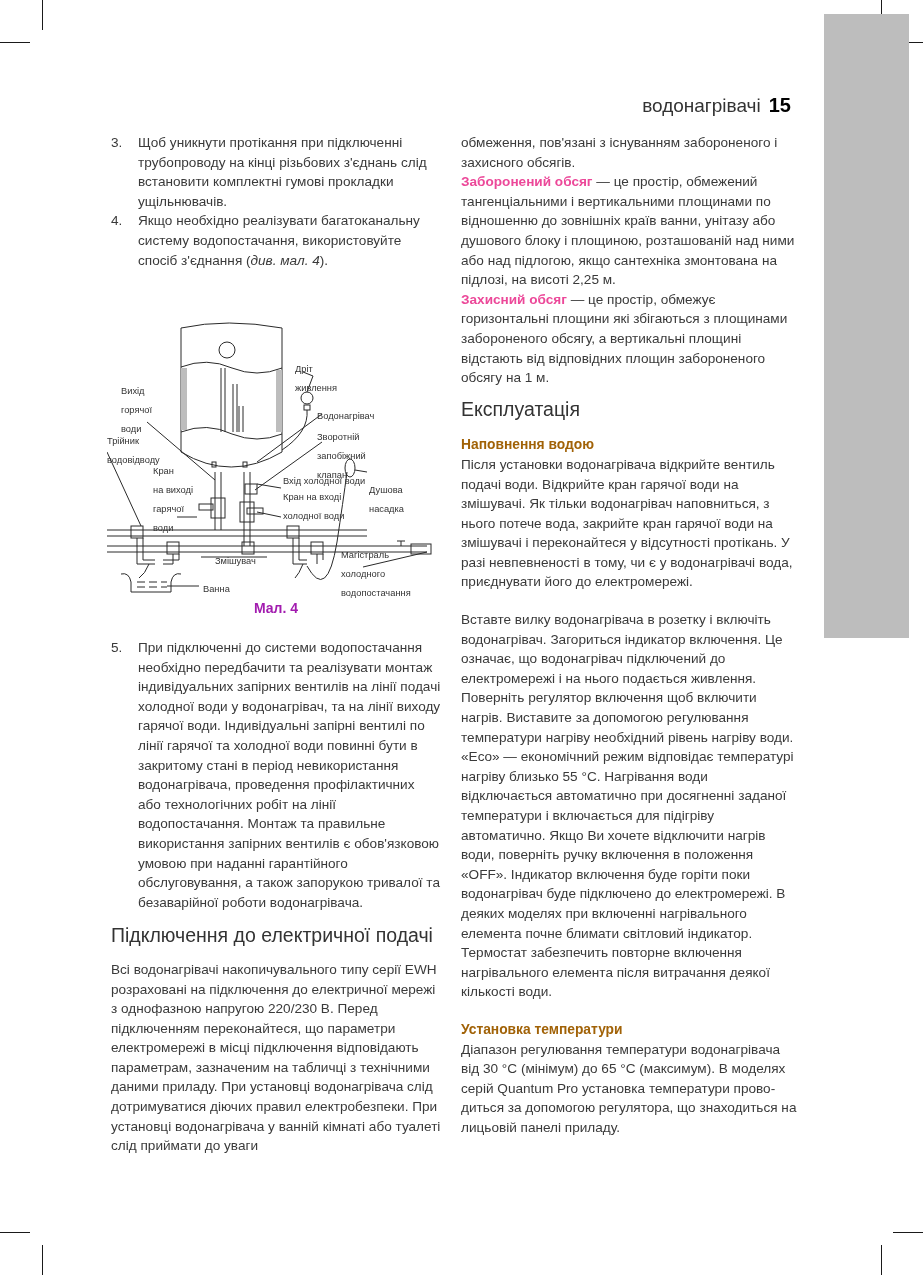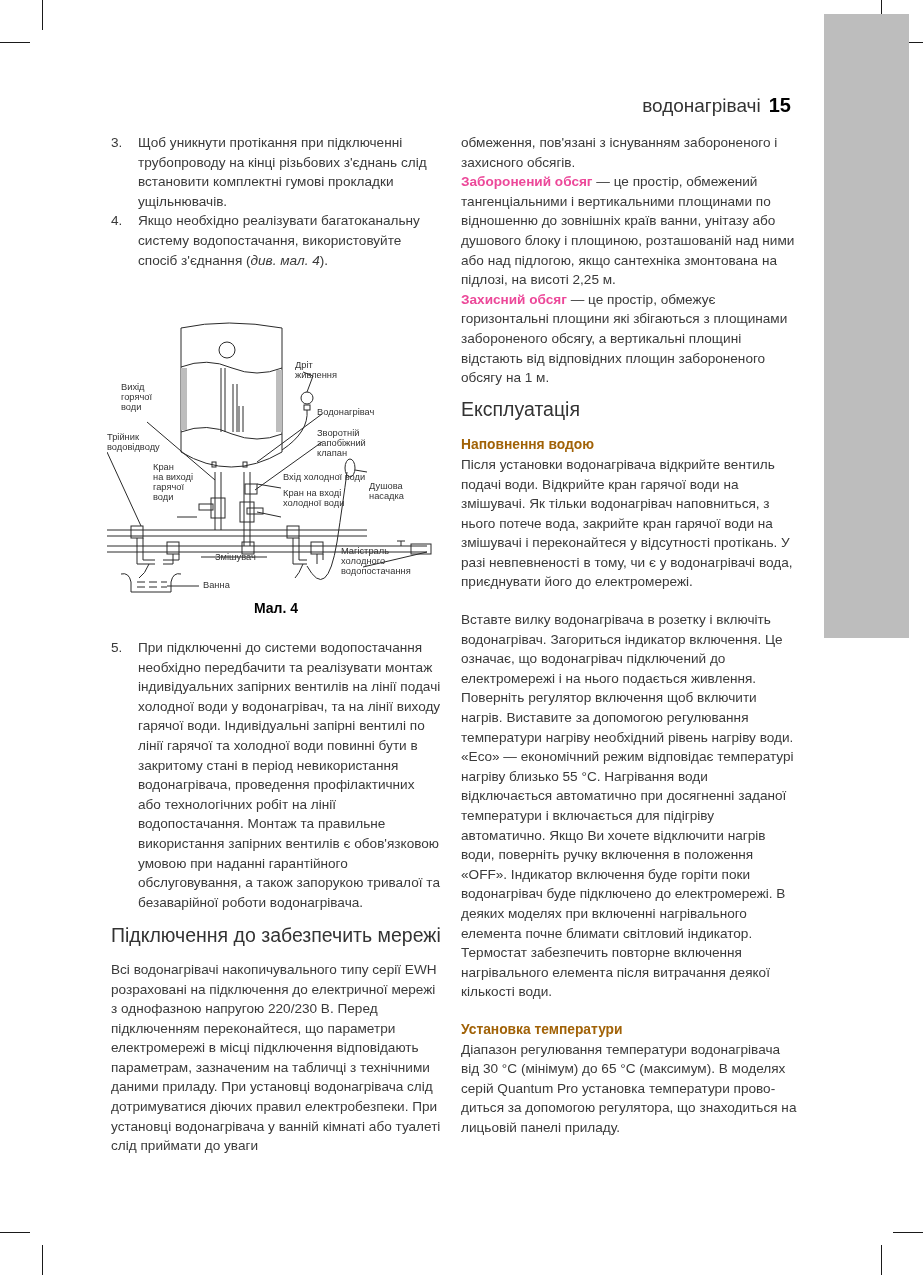--- a/index.html
+++ b/index.html
@@ -12,22 +12,22 @@
   .col { position:absolute; font-size:13.6px; line-height:19.6px; }
   .col-left { left:111px; top:133px; width:330px; }
   .col-right { left:461px; top:133px; width:336px; }
   .li { position:relative; padding-left:27px; }
   .li .num { position:absolute; left:0; top:0; }
   p { margin:0; }
   .h2 { font-size:19.5px; color:#333; margin:0; font-weight:normal; }
   .h3 { font-weight:bold; color:#a16207; font-size:13.8px; }
   b { color:#ec4899; }
   .fig { position:absolute; left:107px; top:312px; width:338px; height:285px; }
-  .fig-caption { position:absolute; left:107px; top:600px; width:338px; text-align:center; font-size:14px; font-weight:bold; color:#000000; }
-  .lbl { position:absolute; font-size:9.3px; line-height:10px; color:#333; white-space:nowrap; }
+  .fig-caption { position:absolute; left:107px; top:600px; width:338px; text-align:center; font-size:14px; font-weight:bold; color:#a21caf; }
+  .lbl { position:absolute; font-size:9.3px; line-height:19px; color:#333; white-space:nowrap; }
 </style>
 </head>
 <body>
 
 <div class="crop" style="left:42px;top:0;width:1px;height:30px;"></div>
 <div class="crop" style="left:0;top:42px;width:30px;height:1px;"></div>
 <div class="crop" style="left:881px;top:0;width:1px;height:30px;"></div>
 <div class="crop" style="left:893px;top:42px;width:30px;height:1px;"></div>
 <div class="crop" style="left:0;top:1232px;width:30px;height:1px;"></div>
 <div class="crop" style="left:42px;top:1245px;width:1px;height:30px;"></div>
@@ -130,21 +130,21 @@
   <div class="lbl" style="left:234px;top:234px">Магістраль<br>холодного<br>водопостачання</div>
   <div class="lbl" style="left:96px;top:268px">Ванна</div>
 </div>
 <div class="fig-caption">Мал. 4</div>
 
 <div class="col col-left" style="top:638px">
   <div class="li">
     <span class="num">5.</span>
     <span>При підключенні до системи водопостачан­ня необхідно передбачити та реалізувати монтаж індивідуальних запірних вентилів на лінії подачі холодної води у водонагрівач, та на лінії виходу гарячої води. Індивідуальні запірні вентилі по лінії гарячої та холодної води повинні бути в закритому стані в період невикористання водонагрівача, про­ведення профілактичних або технологічних робіт на лінії водопостачання. Монтаж та правильне використання запірних вентилів є обов'язковою умовою при наданні гарантійного обслуговування, а також запо­рукою тривалої та безаварійної роботи водонагрівача.</span>
   </div>
-  <h2 class="h2" style="margin-top:14px">Підключення до забезпечить мережі</h2>
+  <h2 class="h2" style="margin-top:14px">Підключення до електричної подачі</h2>
   <p style="margin-top:14px">Всі водонагрівачі накопичувального типу серії EWH розраховані на підключення до електричної мережі з однофазною напру­гою 220/230 В. Перед підключенням пере­конайтеся, що параметри електромережі в місці підключення відповідають параметрам, зазначеним на табличці з технічними даними приладу. При установці водонагрівача слід дотримуватися діючих правил електробез­пеки. При установці водонагрівача у ванній кімнаті або туалеті слід приймати до уваги</p>
 </div>
 
 <div class="col col-right">
   <p>обмеження, пов'язані з існуванням заборо­неного і захисного обсягів.</p>
   <p><b>Заборонений обсяг</b><span> — це простір, обме­жений тангенціальними і вертикальними площинами по відношенню до зовнішніх країв ванни, унітазу або душового блоку і площиною, розташованій над ними або над підлогою, якщо сантехніка змонтована на підлозі, на висоті 2,25 м.</span></p>
   <p><b>Захисний обсяг</b><span> — це простір, обмежує горизонтальні площини які збігаються з пло­щинами забороненого обсягу, а вертикальні площині відстають від відповідних площин забороненого обсягу на 1 м.</span></p>
   <h2 class="h2" style="margin-top:12px">Експлуатація</h2>
 
   <div style="margin-top:16px">

